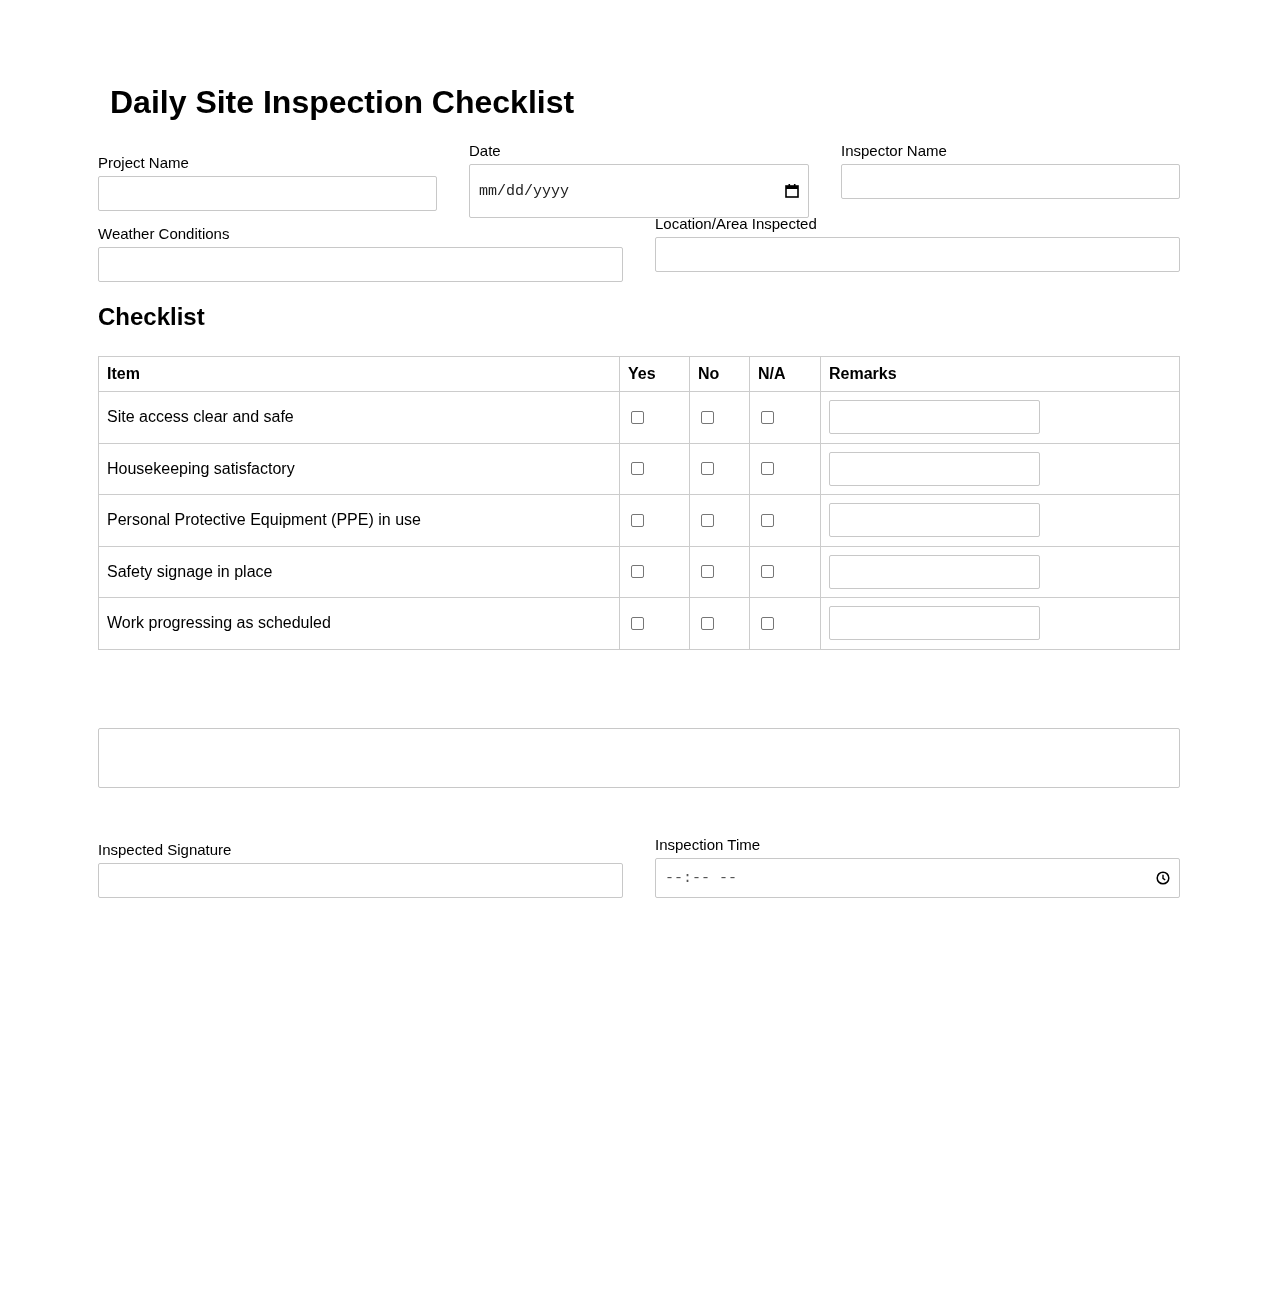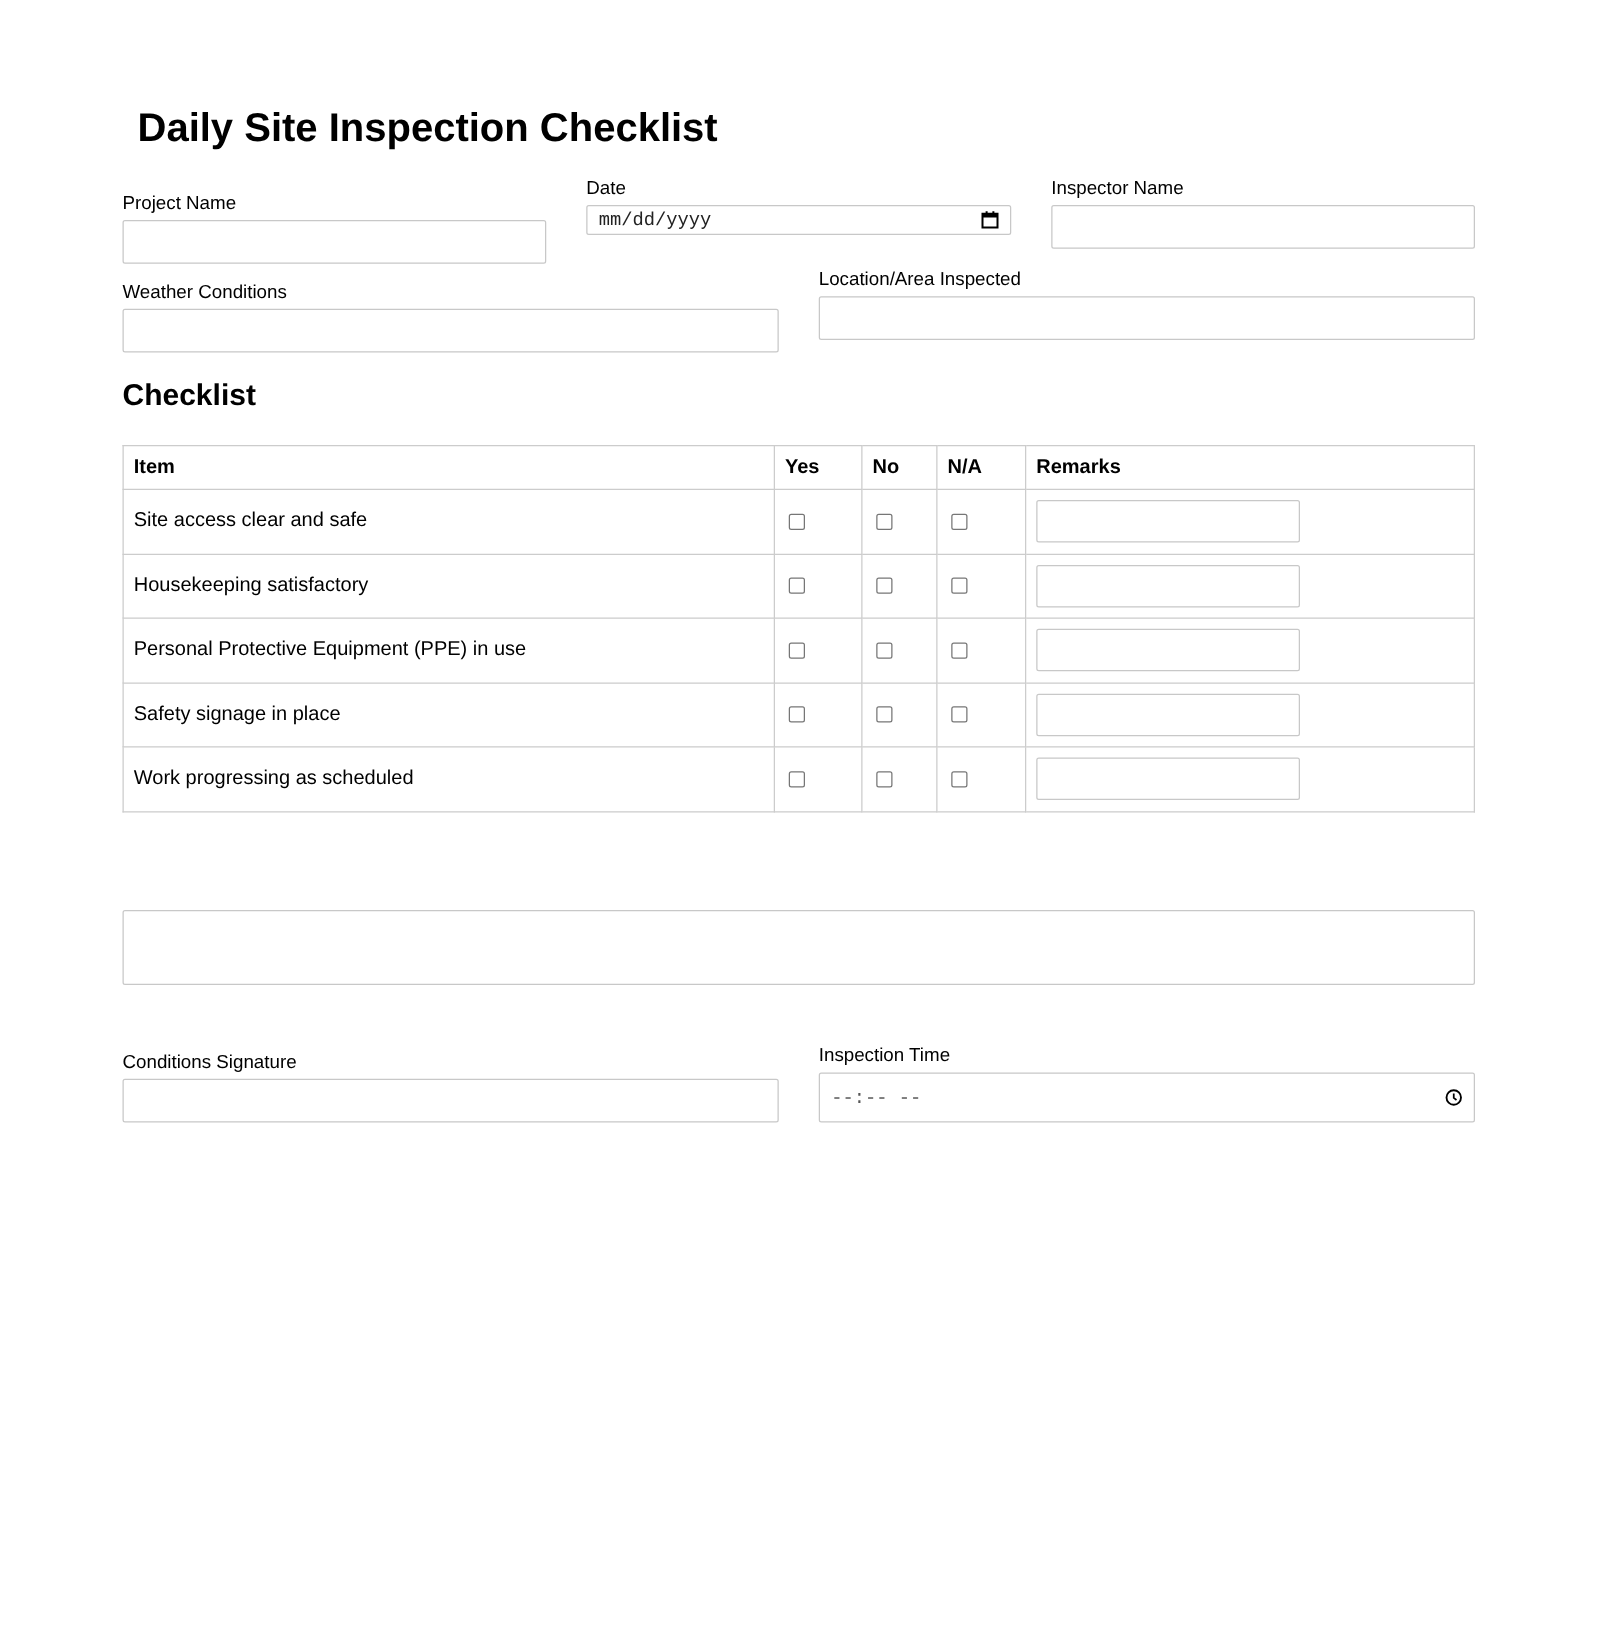--- a/index.html
+++ b/index.html
@@ -39,21 +39,21 @@
       height: 35px;
       border: 1px solid #c8c8c8;
       border-radius: 2px;
       background: #fff;
       padding: 0 8px;
       font-family: "Liberation Sans", sans-serif;
       font-size: 15px;
     }
     .faux-input {
       width: 100%;
-      height: 24px;
+      height: 54px;
       border: 1px solid #c8c8c8;
       border-radius: 2px;
       background: #fff;
       display: flex;
       align-items: center;
       justify-content: space-between;
       padding: 0 8px 0 9px;
       font-family: "Liberation Mono", monospace;
       font-size: 15px;
       color: #222;
@@ -252,21 +252,21 @@
           </td>
       </tr>
     </tbody>
   </table>
 
   <div class="field" style="top:728px; left:0; width:1082px;">
     <textarea class="textarea" style=""></textarea>
   </div>
 
   <div class="field" style="top:841px; left:0; width:525px;">
-    <label>Conditions Signature</label>
+    <label>Inspected Signature</label>
     <input type="text" class="text-input" value="" style="">
   </div>
 
   <div class="field" style="top:836px; left:557px; width:525px;">
     <label>Inspection Time</label>
     <div class="faux-input" style="height:40px; color:#555;">
       <span style="white-space:pre;">--:-- --</span>
       <span class="icon-clock">
         <svg width="16" height="16" viewBox="0 0 16 16">
           <circle cx="8" cy="8" r="5.8" fill="none" stroke="#000" stroke-width="1.5"></circle>

